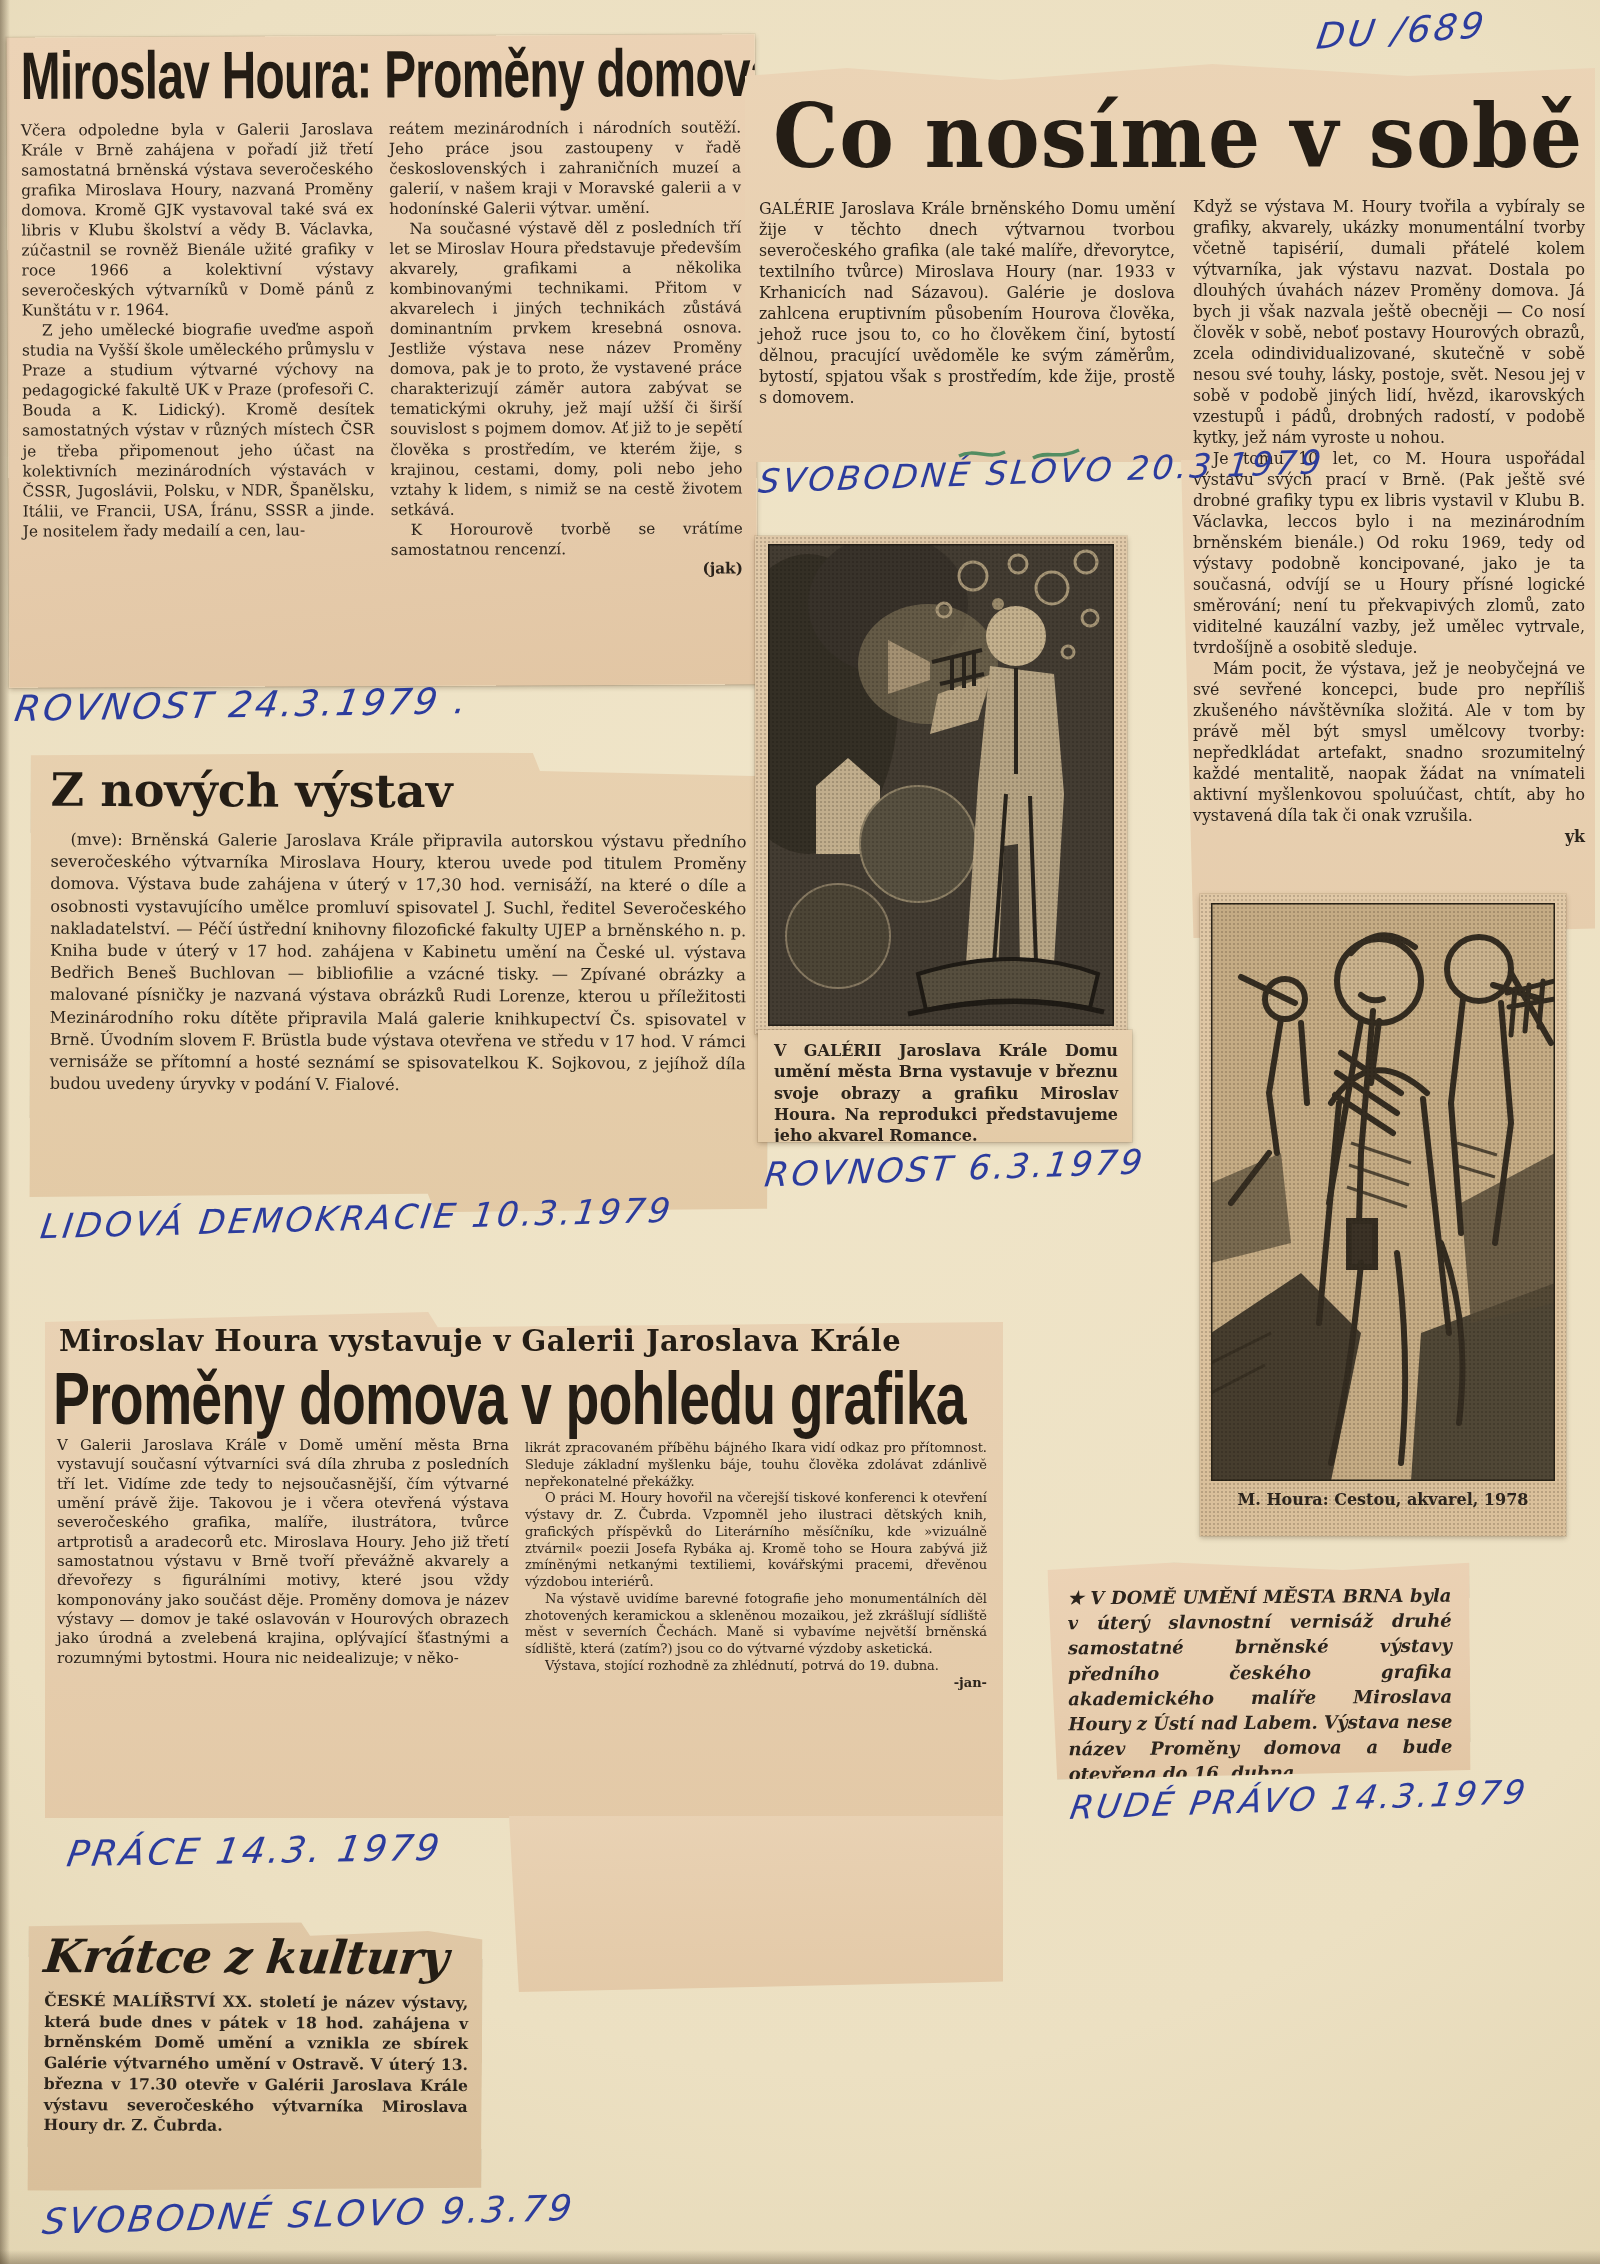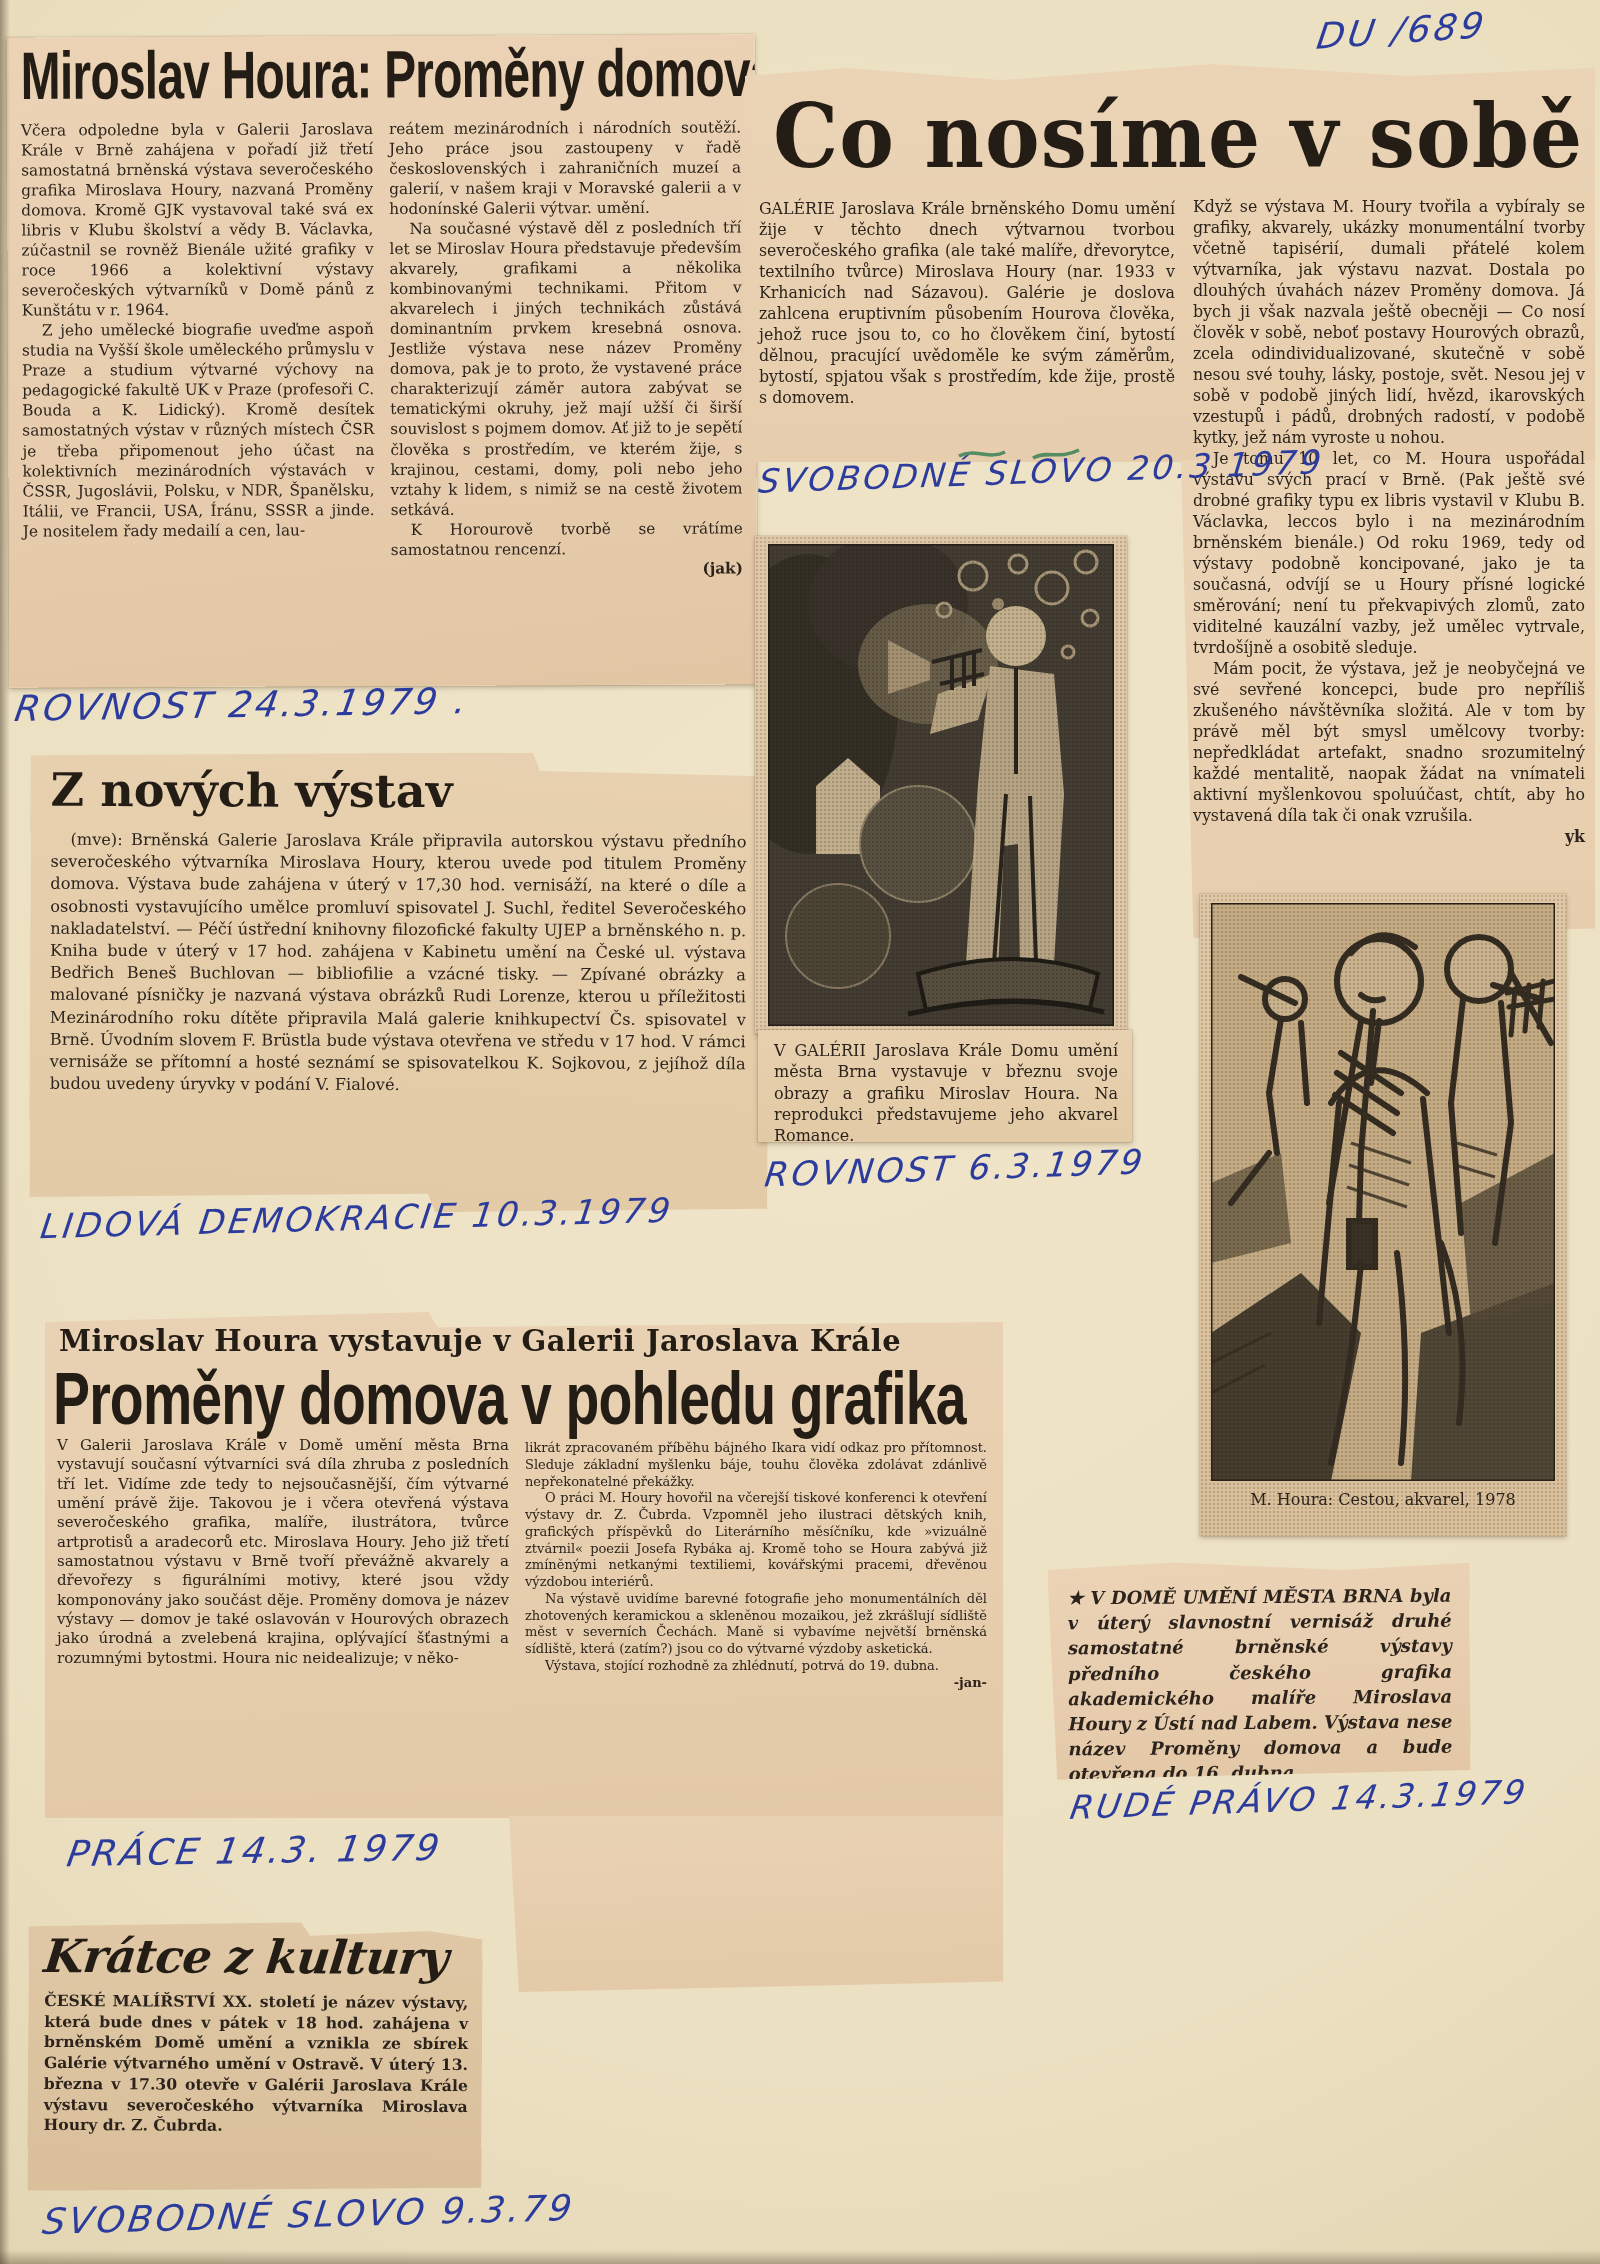--- a/index.html
+++ b/index.html
@@ -24,21 +24,21 @@
 
   .hl-cond{font-family:"Liberation Sans","DejaVu Sans",sans-serif;font-weight:bold;color:#241d15;
            display:inline-block;transform-origin:left center;white-space:nowrap;letter-spacing:-1px;}
   .hl-serif{font-family:"DejaVu Serif","Liberation Serif",serif;font-weight:bold;color:#241d15;white-space:nowrap;}
 
   .hand{position:absolute;color:#2c3c9d;font-family:"DejaVu Sans","Liberation Sans",sans-serif;
         font-style:italic;font-weight:500;letter-spacing:3px;transform:skewX(-7deg);
         white-space:nowrap;z-index:30;}
 
   .sig{float:right;font-weight:bold;}
-  .cap{font-weight:normal;color:#2c241c;text-align:justify;}
+  .cap{font-weight:bold;color:#2c241c;text-align:justify;}
 
   .halftone{position:absolute;inset:0;pointer-events:none;
         background-image:radial-gradient(rgba(40,30,20,.18) 1px, transparent 1.2px);
         background-size:4px 4px;mix-blend-mode:multiply;}
   .greenmark{position:absolute;z-index:35;}
 </style>
 </head>
 <body>
 
 <div id="page">

